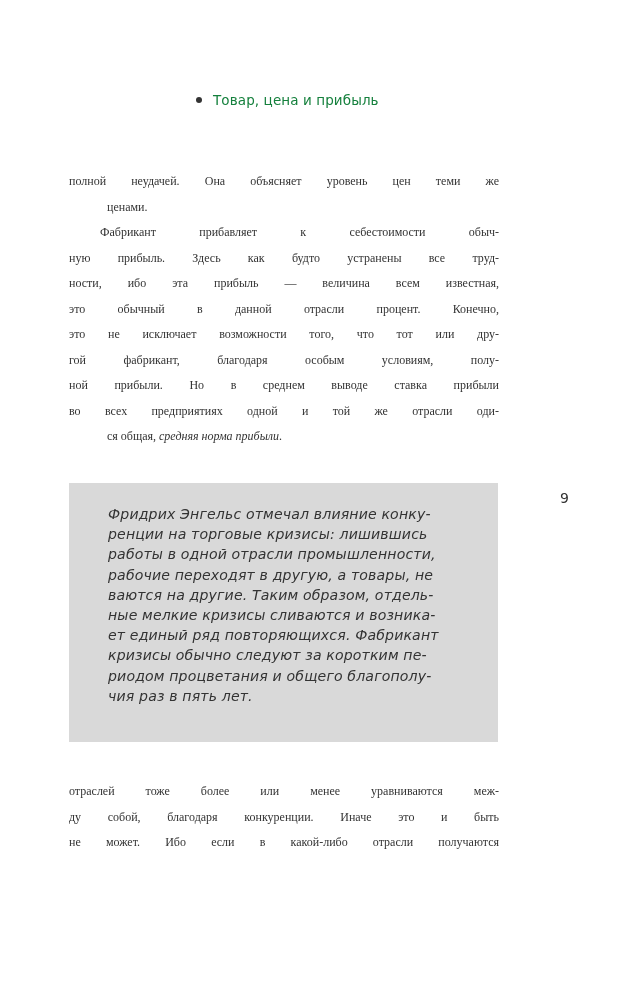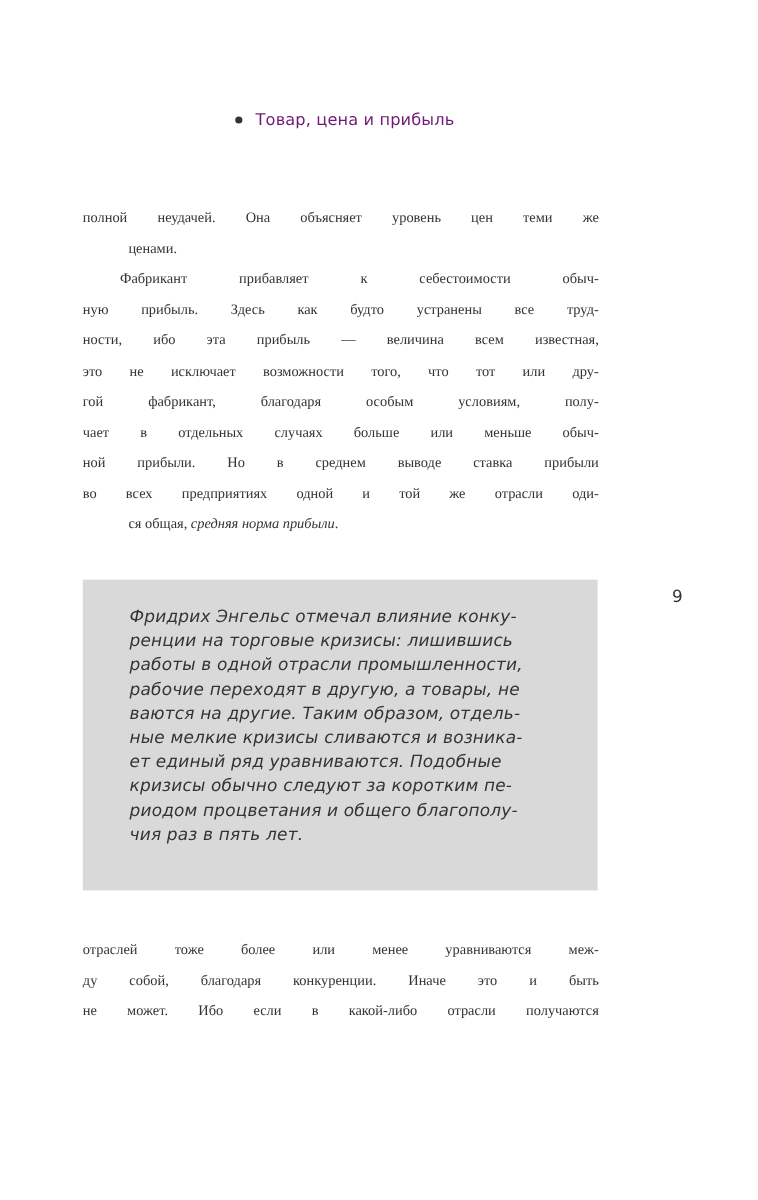--- a/index.html
+++ b/index.html
@@ -2,21 +2,21 @@
 <html><head>
   <meta charset="utf-8">
   <style>
     html, body { margin: 0; padding: 0; }
     body {
       width: 632px; height: 1000px; background: #ffffff; position: relative; overflow: hidden;
       color: #2e2e2e;
     }
     .running-header {
       position: absolute; top: 92px; left: 196px;
-      font-family: "DejaVu Sans", sans-serif; font-size: 13.5px; color: #701a75;
+      font-family: "DejaVu Sans", sans-serif; font-size: 13.5px; color: #15803d;
       display: flex; align-items: center; letter-spacing: 0.1px;
     }
     .running-header .dot {
       display: inline-block; width: 6px; height: 6px; border-radius: 50%;
       background: #333; margin-right: 11px;
     }
     .body-text {
       position: absolute; left: 69px; width: 430px;
       font-family: "Liberation Serif", "DejaVu Serif", serif; font-size: 12px;
       line-height: 25.5px; color: #333; text-align: justify;
@@ -52,38 +52,38 @@
 
 <div class="body-text" id="block1">
   <p>
     <span class="line">полной неудачей. Она объясняет уровень цен теми же</span>
     <span class="line last">ценами.</span>
   </p>
   <p>
     <span class="line" style="padding-left:31px">Фабрикант прибавляет к себестоимости обыч-</span>
     <span class="line">ную прибыль. Здесь как будто устранены все труд-</span>
     <span class="line">ности, ибо эта прибыль — величина всем известная,</span>
+    <span class="line">это обычный в данной отрасли процент. Конечно,</span>
     <span class="line">это не исключает возможности того, что тот или дру-</span>
     <span class="line">гой фабрикант, благодаря особым условиям, полу-</span>
-    <span class="line">чает в отдельных случаях больше или меньше обыч-</span>
     <span class="line">ной прибыли. Но в среднем выводе ставка прибыли</span>
     <span class="line">во всех предприятиях одной и той же отрасли оди-</span>
     <span class="line last"><span>ся общая, </span><span class="em">средняя норма прибыли</span><span>.</span></span>
   </p>
 </div>
 
 <div class="aside">
   <p>
     <span class="line">Фридрих Энгельс отмечал влияние конку-</span>
     <span class="line">ренции на торговые кризисы: лишившись</span>
     <span class="line">работы в одной отрасли промышленности,</span>
     <span class="line">рабочие переходят в другую, а товары, не</span>
     <span class="line">ваются на другие. Таким образом, отдель-</span>
     <span class="line">ные мелкие кризисы сливаются и возника-</span>
-    <span class="line">ет единый ряд уравниваются. Подобные</span>
+    <span class="line">ет единый ряд повторяющихся. Фабрикант</span>
     <span class="line">кризисы обычно следуют за коротким пе-</span>
     <span class="line">риодом процветания и общего благополу-</span>
     <span class="line">чия раз в пять лет.</span>
   </p>
 </div>
 
 <div class="page-number">9</div>
 
 <div class="body-text" id="block2">
   <p>

